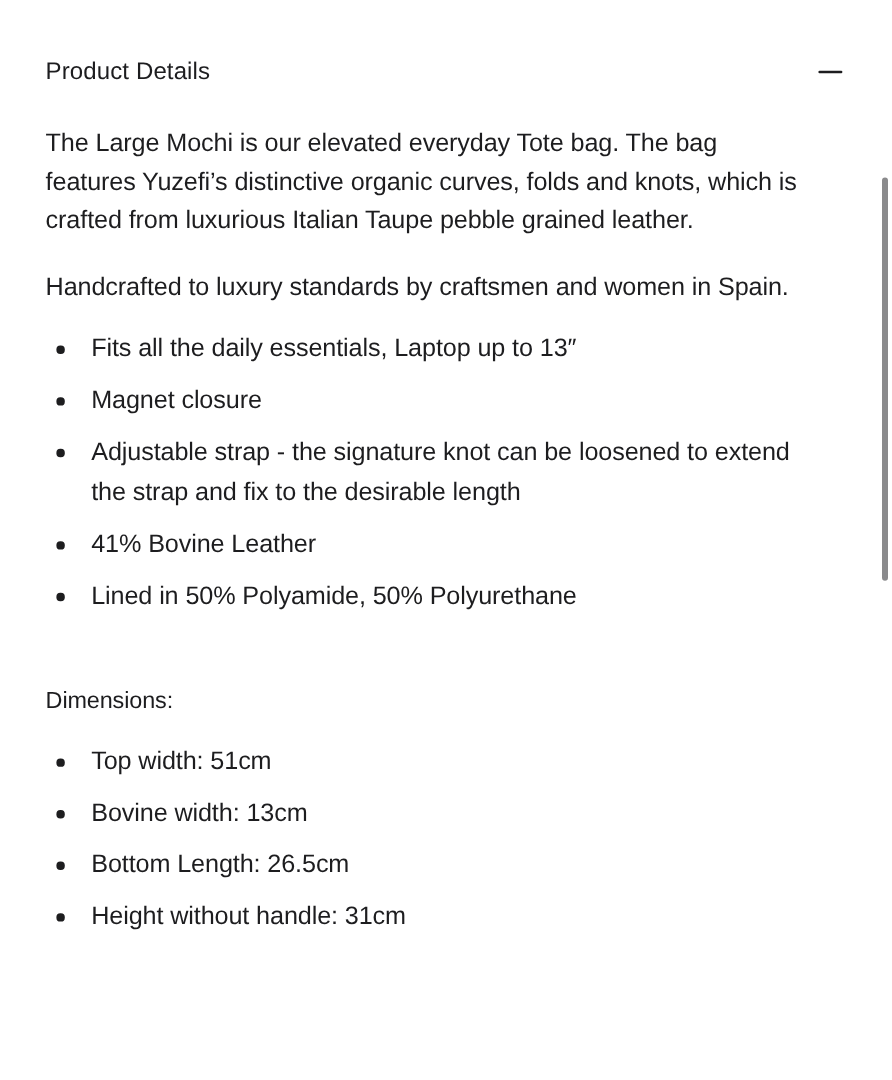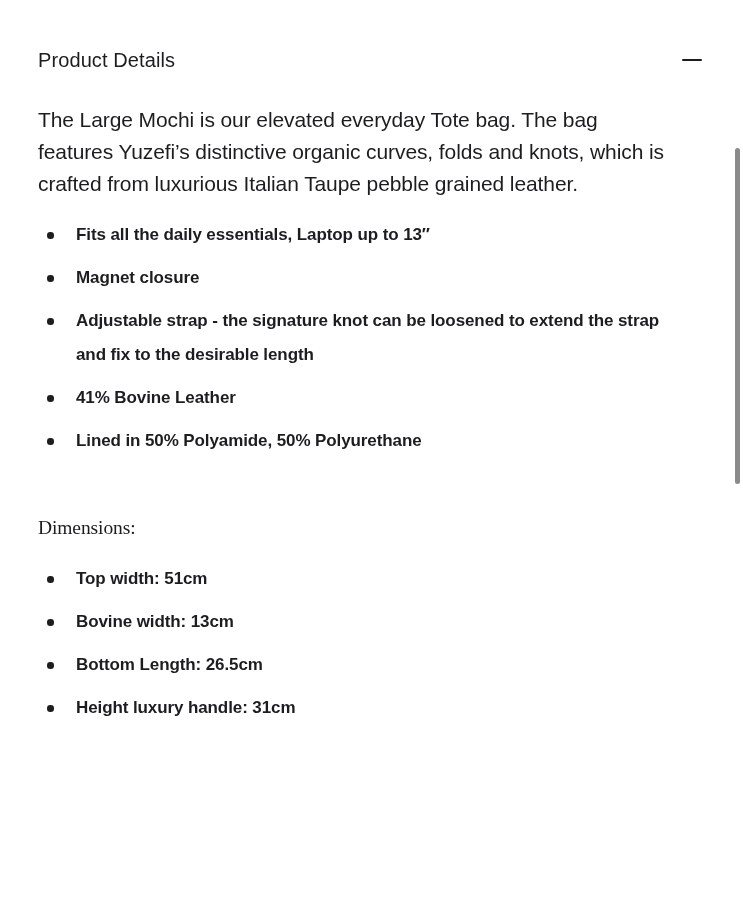--- a/index.html
+++ b/index.html
@@ -45,41 +45,39 @@
   .para.first { margin-top: 32px; }
   ul.bullets {
     list-style: none;
     margin-top: 18px;
     width: 628px;
   }
   ul.bullets.dims { }
   ul.bullets li {
     position: relative;
     padding-left: 38px;
-    font-size: 17px;
+    font-size: 21px;
     line-height: 34px;
     letter-spacing: -0.1px;
     margin-bottom: 9px;
-    font-weight: bold;
   }
   ul.bullets li:last-child { margin-bottom: 0; }
   ul.bullets li::before {
     content: "";
     position: absolute;
     left: 9px; top: 14px;
     width: 6.5px; height: 6.5px;
     border-radius: 50%;
     background: #1d1d1f;
   }
   .dims-label {
     margin-top: 54px;
     font-size: 19.5px;
     line-height: 32px;
     letter-spacing: -0.1px;
-    font-family: Liberation Serif, serif;
   }
   .scrollbar-thumb {
     position: absolute;
     right: 3px; top: 148px;
     width: 5px; height: 336px;
     border-radius: 3px;
     background: #8a8a8c;
   }
 </style>
 </head>
@@ -88,34 +86,35 @@
 <div class="panel">
 
   <div class="accordion-header">
     <h2 class="section-title">Product Details</h2>
     <span class="minus-icon"></span>
   </div>
 
   <div class="accordion-body">
 
     <p class="para first">The Large Mochi is our elevated everyday Tote bag. The bag features Yuzefi’s distinctive organic curves, folds and knots, which is crafted from luxurious Italian Taupe pebble grained leather.</p>
+    <p class="para">Handcrafted to luxury standards by craftsmen and women in Spain.</p>
 
     <ul class="bullets">
       <li>Fits all the daily essentials, Laptop up to 13″</li>
       <li>Magnet closure</li>
       <li>Adjustable strap - the signature knot can be loosened to extend the strap and fix to the desirable length</li>
       <li>41% Bovine Leather</li>
       <li>Lined in 50% Polyamide, 50% Polyurethane</li>
     </ul>
 
     <p class="dims-label">Dimensions:</p>
 
     <ul class="bullets dims">
       <li>Top width: 51cm</li>
       <li>Bovine width: 13cm</li>
       <li>Bottom Length: 26.5cm</li>
-      <li>Height luxury handle: 31cm</li>
+      <li>Height without handle: 31cm</li>
     </ul>
 
   </div>
 
   <div class="scrollbar-thumb"></div>
 </div>
 
 </body></html>

